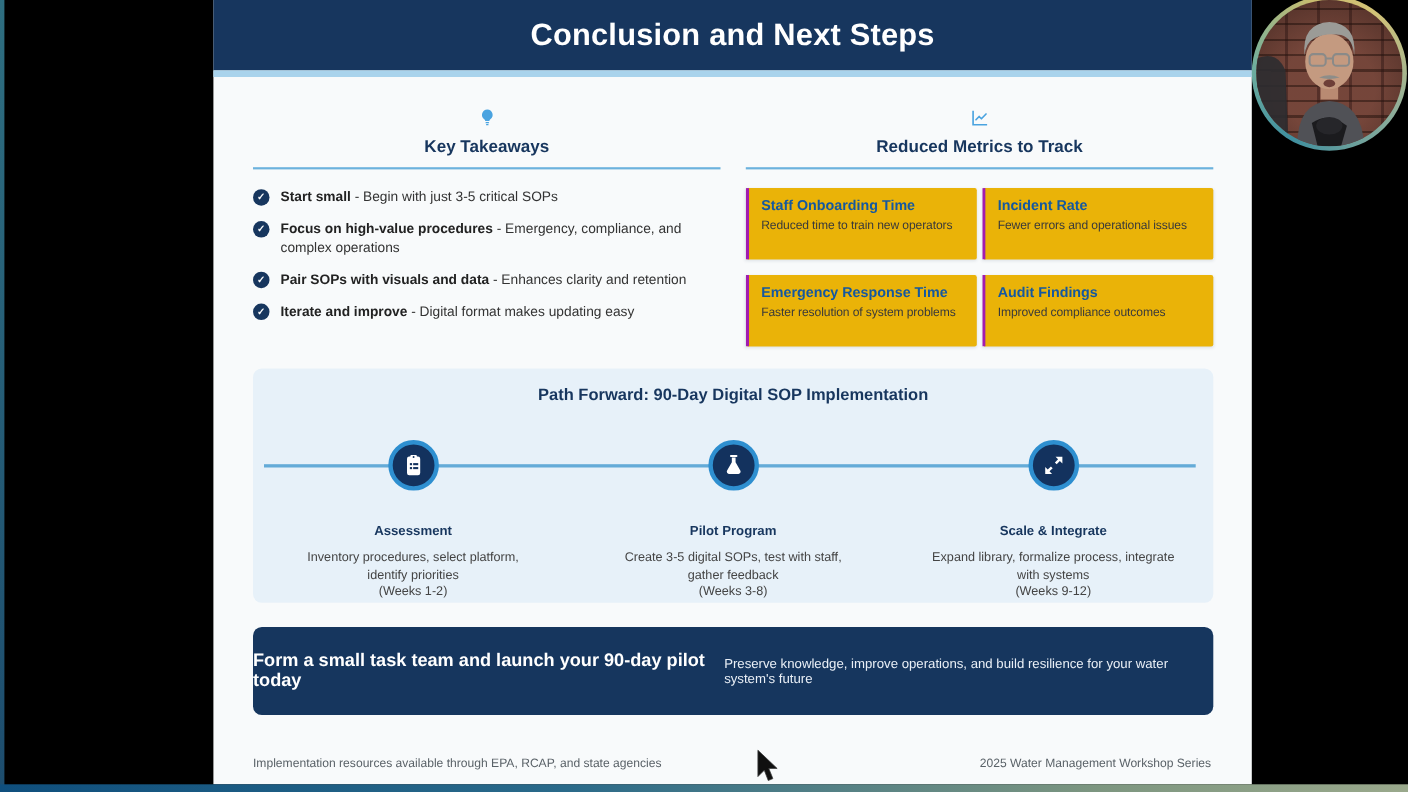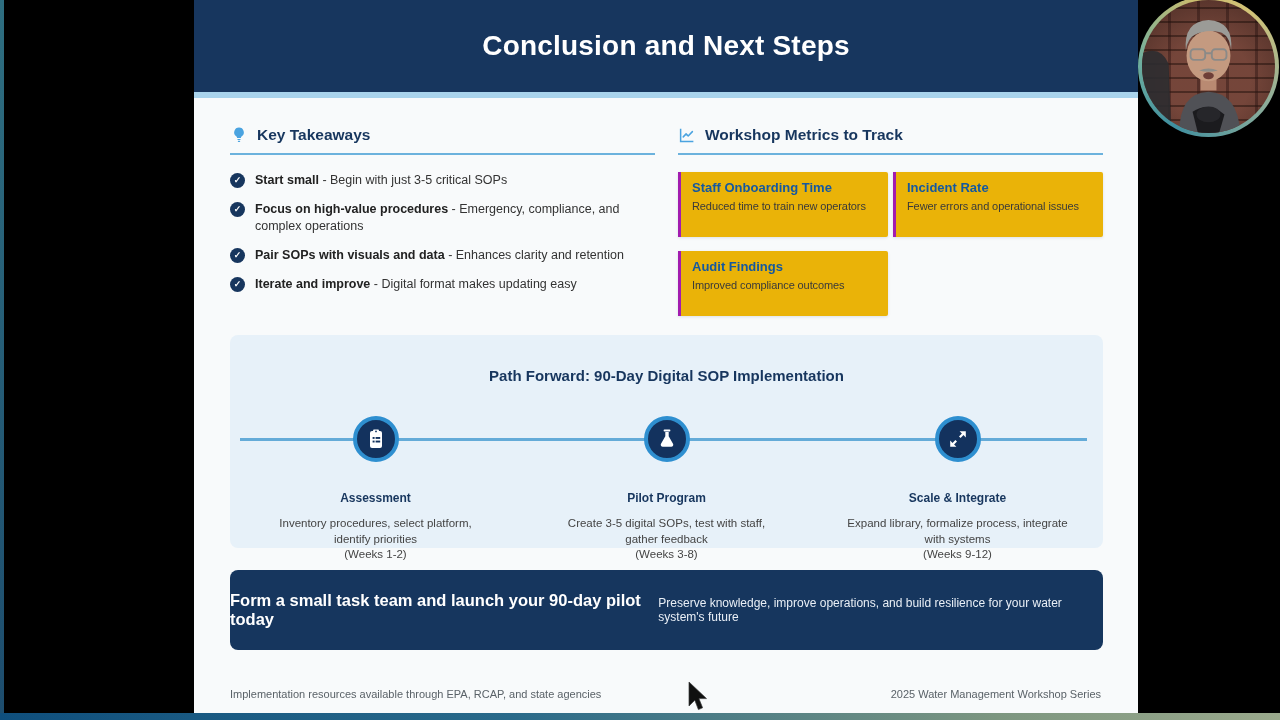--- a/index.html
+++ b/index.html
@@ -9,30 +9,30 @@
     overflow:hidden; font-family:"Liberation Sans", sans-serif;
   }
   .left-strip { position:absolute; left:0; top:0; width:4px; height:714px;
     background:linear-gradient(180deg,#2e6e80,#1d4d6e); }
   .bottom-strip { position:absolute; left:0; bottom:0; width:1280px; height:7px;
     background:linear-gradient(90deg,#0f4f7d 0%,#2a6a8a 40%,#7d9680 78%,#9aa98c 100%); }
 
   .slide { position:absolute; left:194px; top:0; width:944px; height:713px;
     background:#f8fafb; }
 
-  .slide-header { height:92px; background:#17365e; display:flex;
+  .slide-header { height:64px; background:#17365e; display:flex;
     align-items:center; justify-content:center; }
   .slide-title { color:#ffffff; font-size:28px; font-weight:bold; letter-spacing:.2px; }
   .header-accent { height:6px; background:#a9d3ec; }
 
   .columns { display:flex; gap:23px; padding:28px 35px 0 36px; }
   .col { width:425px; }
 
   .section-head { display:flex; align-items:center; gap:9px;
-    padding-bottom:9px; border-bottom:2px solid #6cb2dd; }
+    padding-bottom:9px; border-bottom:2px solid #6cb2dd;flex-direction:column; }
   .section-head .icon { width:18px; height:18px; flex:none; }
   .section-head-title { font-size:15.5px; font-weight:bold; color:#17365e; }
 
   .takeaway-list { margin-top:17px; display:flex; flex-direction:column; gap:12px; }
   .takeaway { display:flex; gap:10px; font-size:12.5px; color:#333;
     line-height:17px; padding-right:4px; }
   .check { width:15px; height:15px; border-radius:50%; background:#17365e;
     color:#fff; font-size:9px; line-height:15px; text-align:center; flex:none;
     margin-top:1px; font-weight:bold; }
   .takeaway .term { font-weight:bold; color:#222; }
@@ -40,21 +40,21 @@
   .metric-grid { margin-top:17px; display:grid; grid-template-columns:1fr 1fr;
     gap:14px 5px; }
   .metric-card { background:#eab308; border-left:3px solid #a21caf;
     padding:8px 6px 8px 11px; box-shadow:0 1px 3px rgba(30,60,90,.12);
     border-radius:0 2px 2px 0; min-height:65px; }
   .metric-title { color:#1458a0; font-weight:bold; font-size:13px; margin-bottom:3px; }
   .metric-desc { color:#3a3a3a; font-size:11px; line-height:17px; letter-spacing:-.1px; }
 
   .path-section { position:absolute; left:36px; top:335px; width:873px;
     height:213px; background:#e7f1f9; border-radius:8px; }
-  .path-heading { text-align:center; padding-top:32px; font-size:15px;
+  .path-heading { text-align:center; padding-top:16px; font-size:15px;
     font-weight:bold; color:#17365e; }
   .timeline { position:relative; height:90px; margin-top:10px; }
   .timeline-line { position:absolute; left:10px; right:16px; top:50%;
     margin-top:-1px; height:3px; background:#64abd8; }
   .timeline-nodes { position:absolute; left:0; top:0; right:0; bottom:0;
     display:flex; }
   .node-col { flex:1; display:flex; align-items:center; justify-content:center; }
   .node-circle { width:46px; height:46px; border-radius:50%; background:#13325e;
     border:4px solid #2e8fd0; display:flex; align-items:center;
     justify-content:center; position:relative; z-index:2; }
@@ -137,30 +137,34 @@
       </div>
 
       <div class="col">
         <div class="section-head">
           <span class="icon">
             <svg viewBox="0 0 24 24" fill="none" stroke="#4aa3e0" stroke-width="2">
                 <path d="M3.5 3.5v17h17"></path>
                 <path d="M7 14.5l3.8-4 2.8 2.8 5.6-5.8" stroke-linecap="round" stroke-linejoin="round"></path>
               </svg>
           </span>
-          <span class="section-head-title">Workshop Metrics to Track</span>
+          <span class="section-head-title">Reduced Metrics to Track</span>
         </div>
         <div class="metric-grid">
           <div class="metric-card">
             <div class="metric-title">Staff Onboarding Time</div>
             <div class="metric-desc">Reduced time to train new operators</div>
           </div>
           <div class="metric-card">
             <div class="metric-title">Incident Rate</div>
             <div class="metric-desc">Fewer errors and operational issues</div>
+          </div>
+          <div class="metric-card">
+            <div class="metric-title">Emergency Response Time</div>
+            <div class="metric-desc">Faster resolution of system problems</div>
           </div>
           <div class="metric-card">
             <div class="metric-title">Audit Findings</div>
             <div class="metric-desc">Improved compliance outcomes</div>
           </div>
         </div>
       </div>
     </div>
 
     <div class="path-section">

